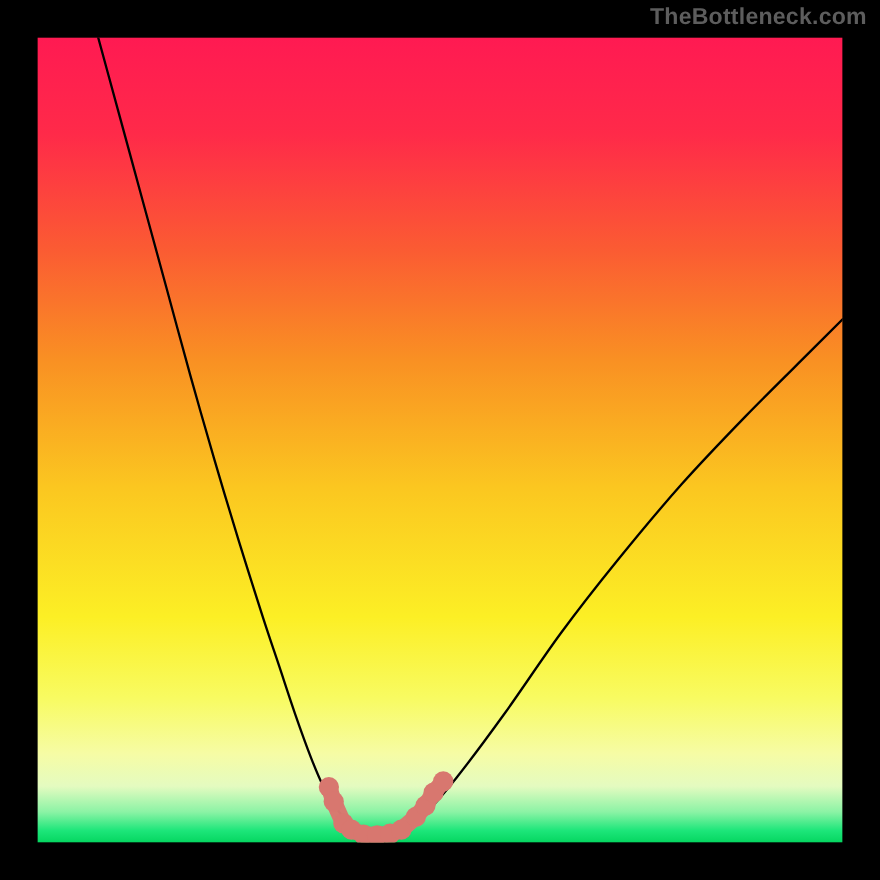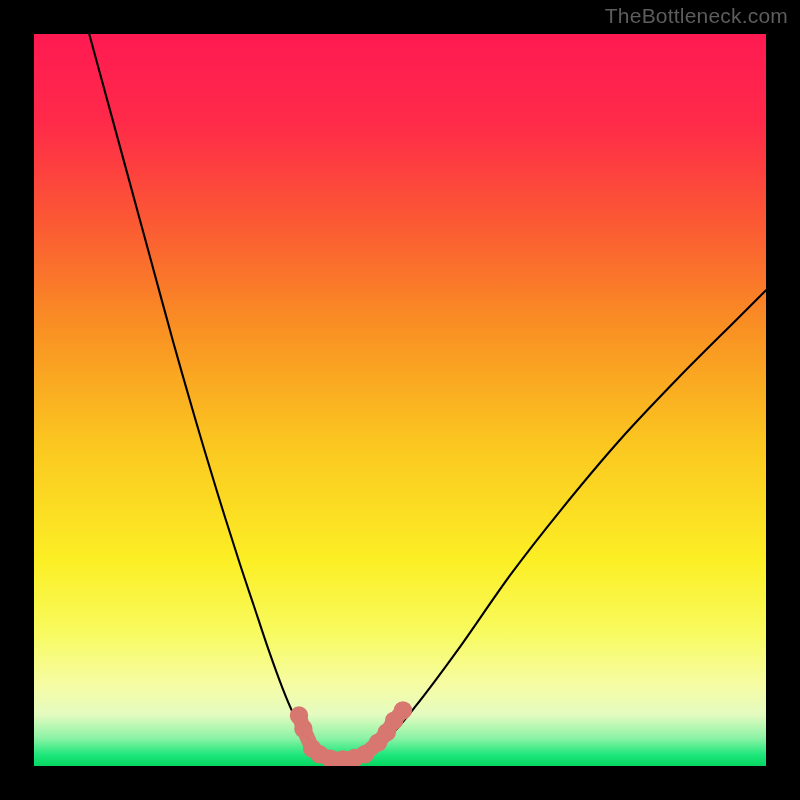--- a/index.html
+++ b/index.html
@@ -15,21 +15,21 @@
     height: 800px;
     background: #000;
     position: relative;
   }
   .watermark {
     position: absolute;
     top: 4px;
     right: 12px;
     color: #5d5d5d;
     font-size: 21px;
-    font-weight: 400;
+    font-weight: 700;
     letter-spacing: 0.2px;
     z-index: 10;
   }
   .plot {
     position: absolute;
     left: 34px;
     top: 34px;
     width: 732px;
     height: 732px;
   }

